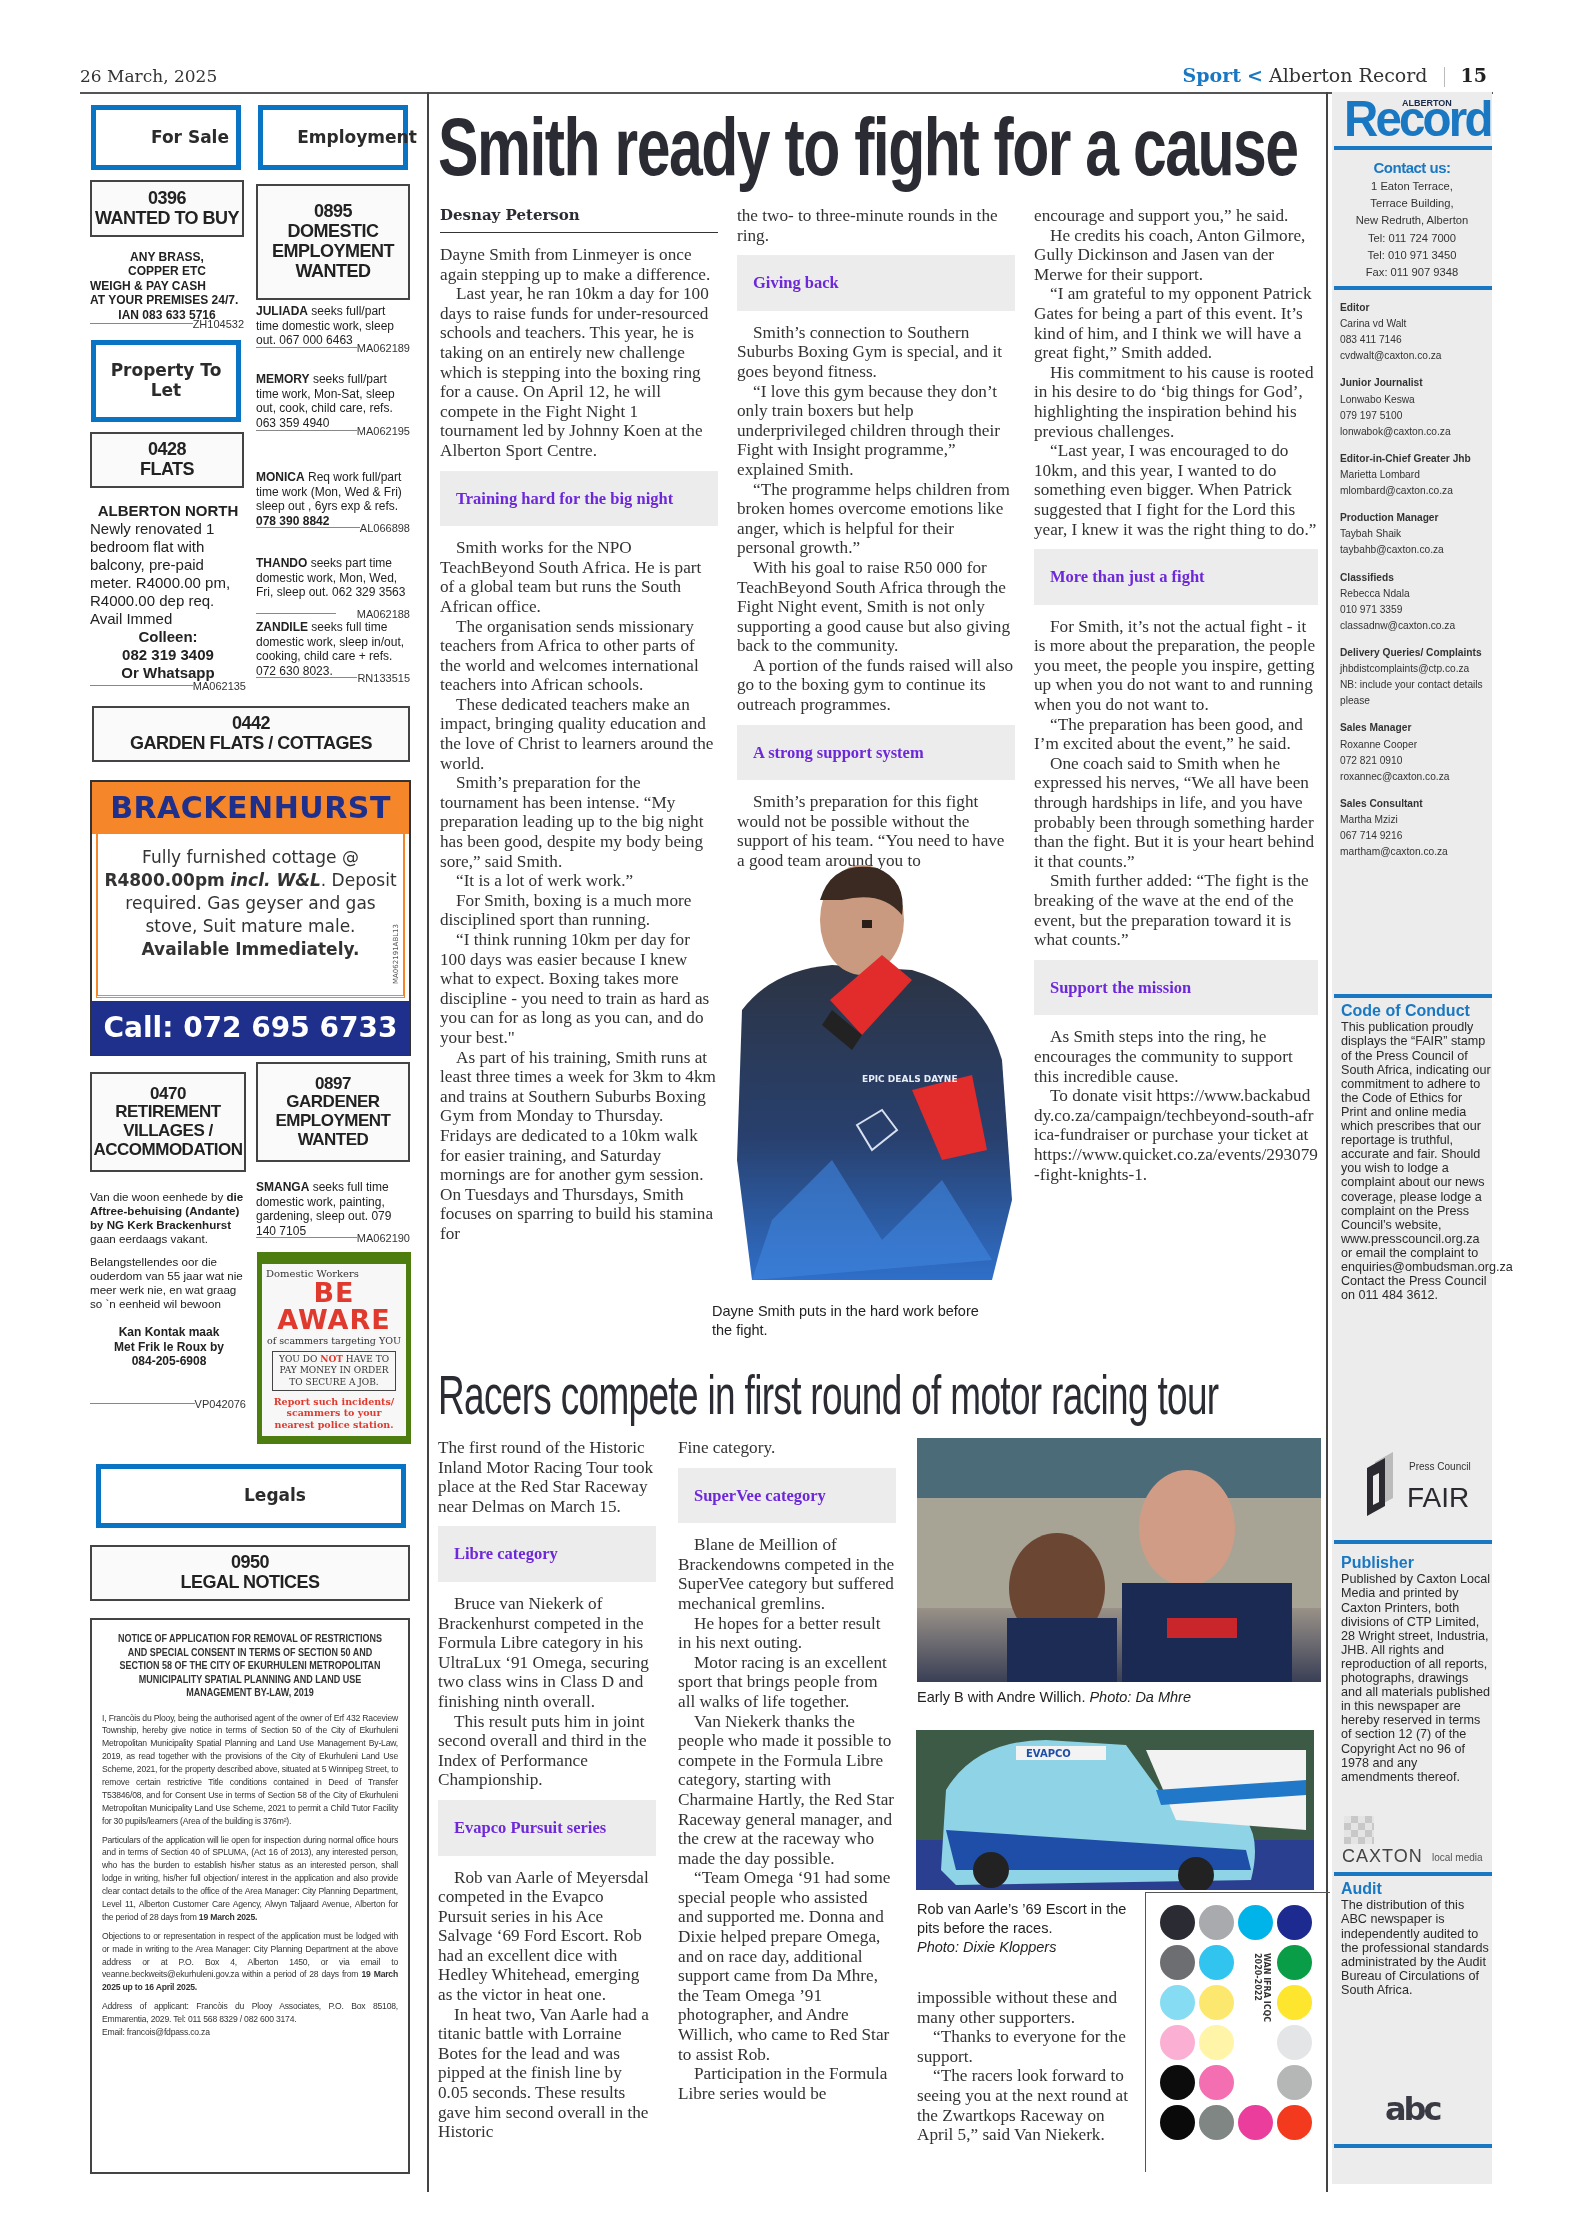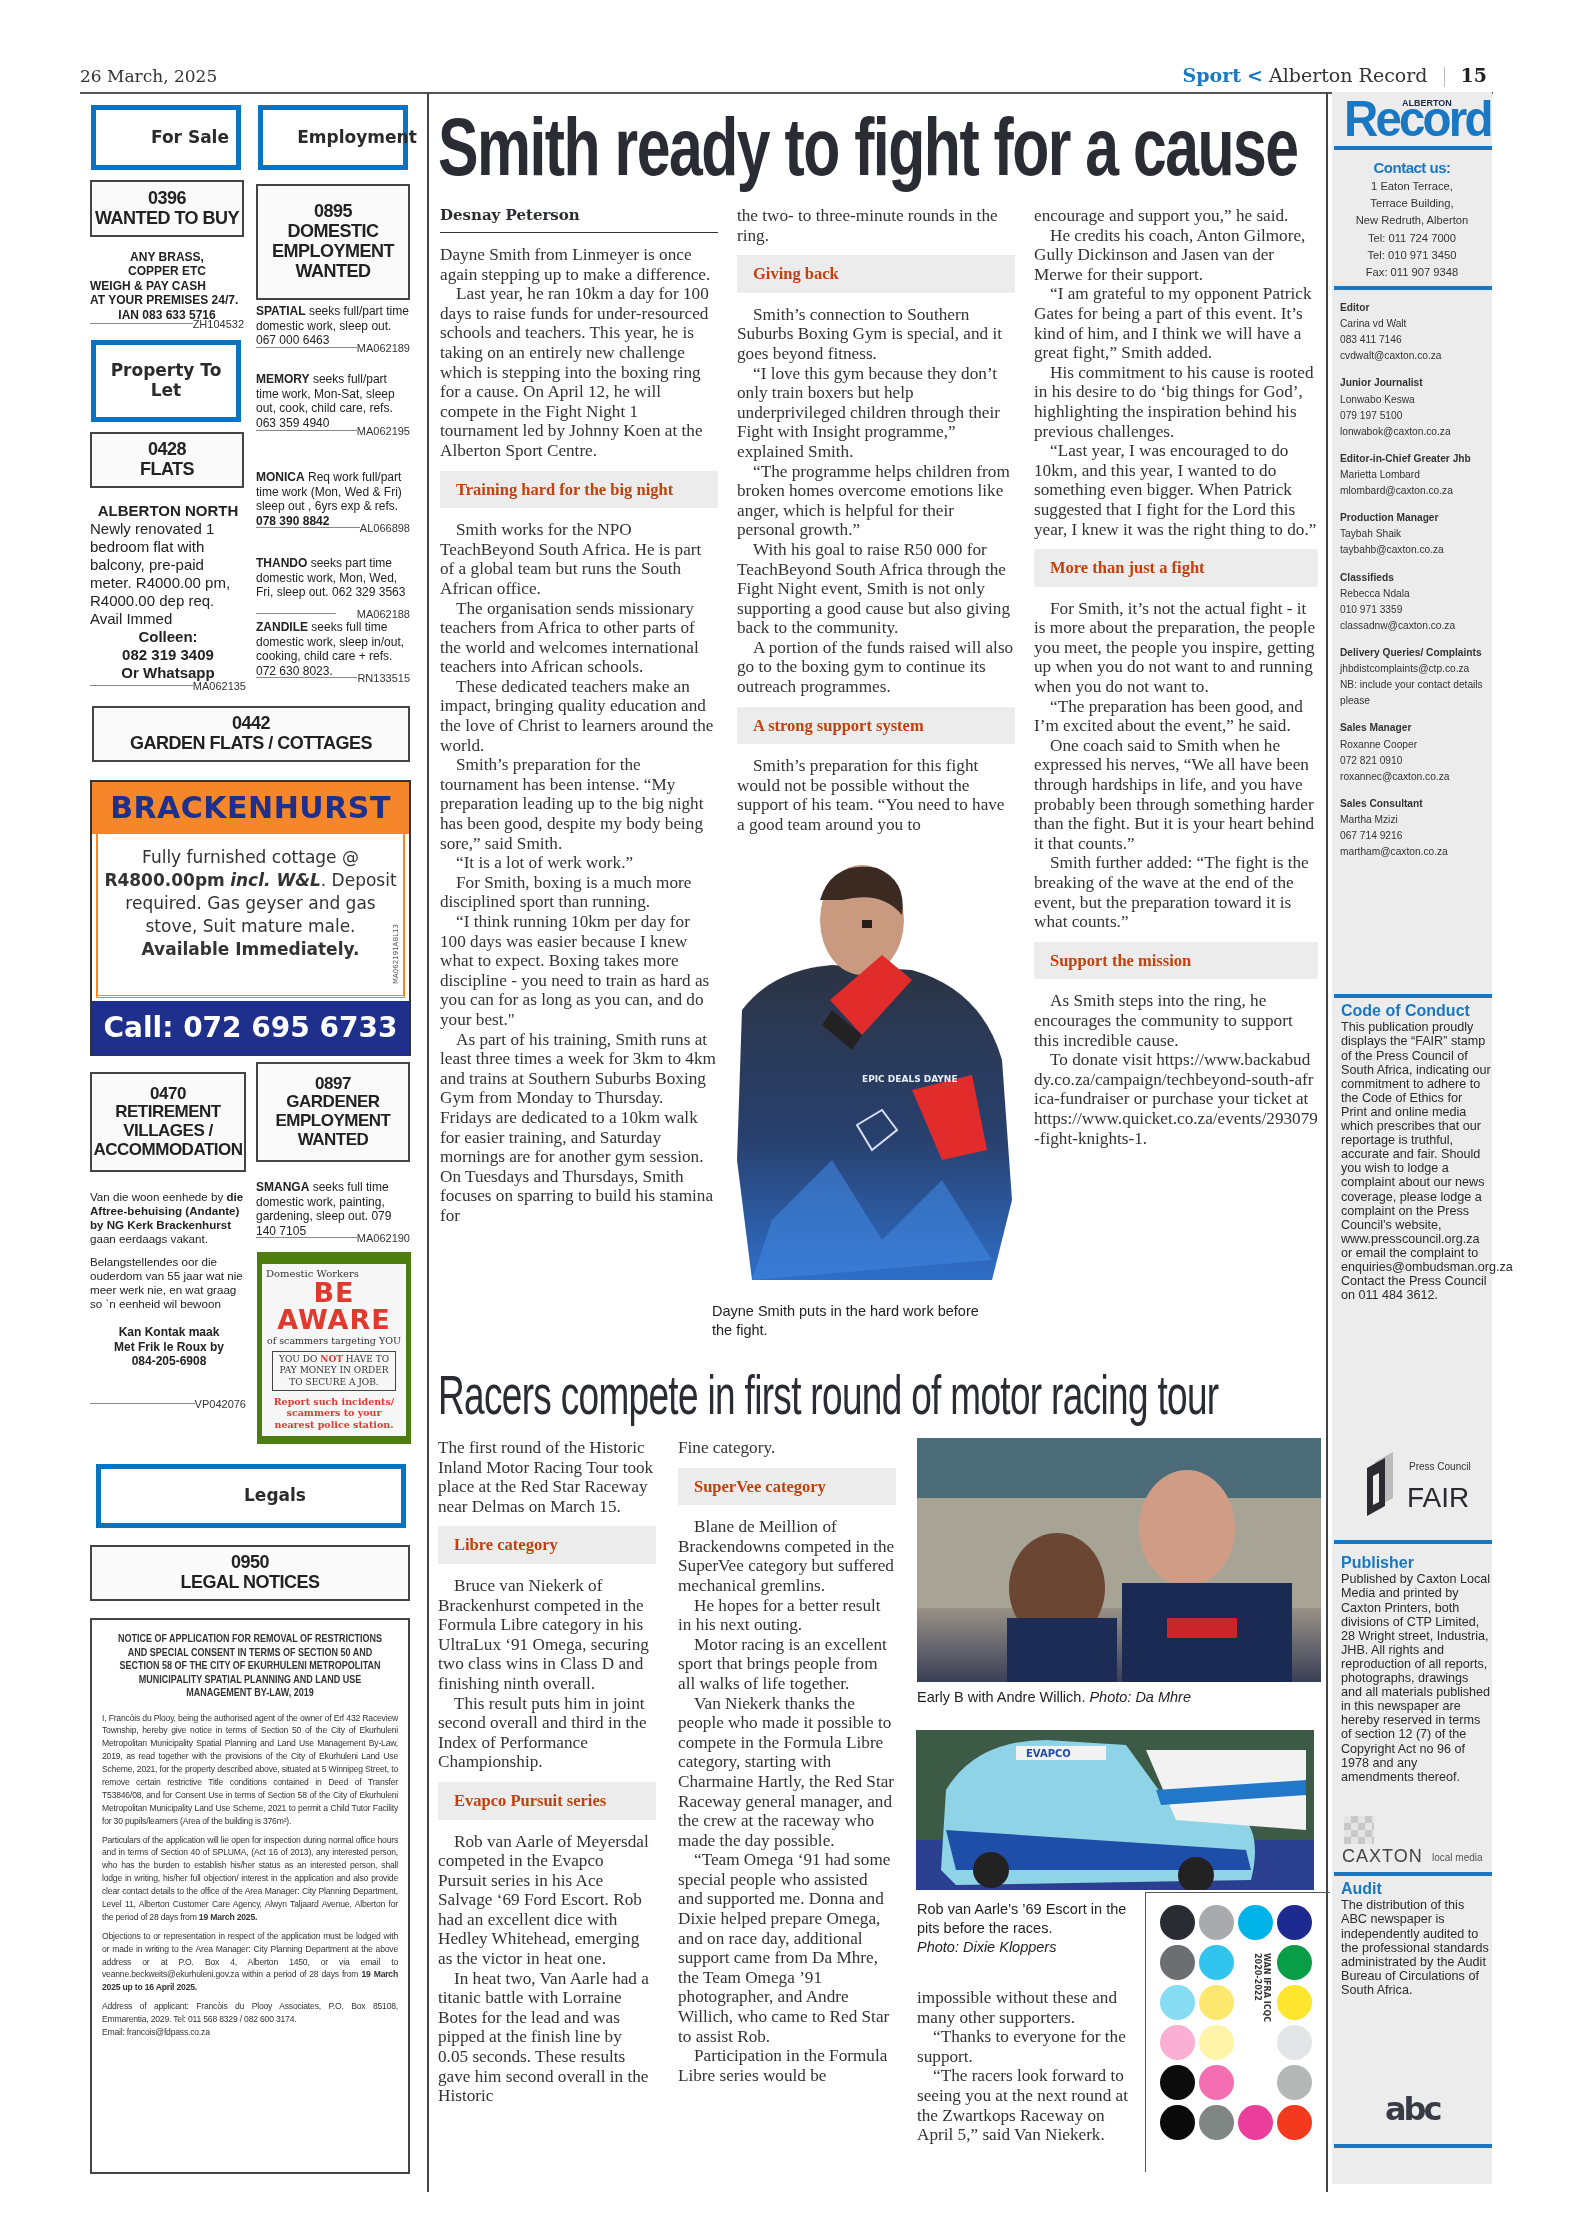--- a/index.html
+++ b/index.html
@@ -53,21 +53,21 @@
   .legal p { font-size: 8.6px; line-height: 1.5; text-align: justify; margin-bottom: 6px; letter-spacing:-0.2px; }
 
   
   .headline { font-family: "Liberation Sans", sans-serif; font-weight: bold; color:#2a2b33; letter-spacing:-2px; transform-origin:left top; white-space:nowrap; }
   .h1 { left: 438px; top: 100px; font-size: 82px; transform: scaleX(0.74); }
   .h2 { left: 438px; top: 1362px; font-size: 56px; font-weight: normal; transform: scaleX(0.66); letter-spacing:-1px;}
   .byline { left: 440px; top: 206px; width: 278px; font-family:"DejaVu Serif", serif; font-weight:bold; font-size:15px; color:#2a2b33; border-bottom:1.5px solid #333; padding-bottom:8px; }
   .col { font-family: "Liberation Serif", serif; font-size: 17.2px; line-height: 19.6px; color:#333; }
   .col p { text-indent: 16px; }
   .col p.noind { text-indent: 0; }
-  .sub { background:#ececec; font-family:"Liberation Serif", serif; font-weight:bold; font-size:16.5px; color:#c2410c; padding: 9px 16px; margin: 10px 0 12px 0; }
+  .sub { background:#ececec; font-family:"Liberation Serif", serif; font-weight:bold; font-size:16.5px; color:#6d28d9; padding: 18px 16px; margin: 10px 0 12px 0; }
   .caption { font-family: "Liberation Sans", sans-serif; font-size: 14.5px; color:#222; line-height:1.3; }
   .caption i { font-style: italic; }
 
   .photo-boxer { left: 712px; top: 860px; width: 300px; height: 470px; }
   .photo-race1 { left: 917px; top: 1438px; width: 404px; height: 244px; background: linear-gradient(180deg,#6a8fa8 0%,#9fb2bb 30%,#c7b9a0 55%,#3a3f56 100%); overflow:hidden; }
   .photo-race2 { left: 916px; top: 1730px; width: 398px; height: 160px; background:#2f5f3c; overflow:hidden; }
 
   .colorbar { left: 1145px; top: 1892px; width: 185px; height: 280px; border-left:1.5px solid #555; border-top:1.5px solid #555; }
   .dot { position:absolute; width:35px; height:35px; border-radius:50%; }
 
@@ -140,21 +140,21 @@
   </div>
 
 <div class="abs head-box" style="left:256px;top:184px;width:154px;height:116px;font-size:18px;">
   <span>0895</span>
   <span>DOMESTIC</span>
   <span>EMPLOYMENT</span>
   <span>WANTED</span>
 </div>
 
 <div class="abs ad" style="left:256px;top:304px;width:154px;font-size:12px;">
-  <b>SPATIAL</b><span> seeks full/part time domestic work, sleep out. 067 000 6463</span>
+  <b>JULIADA</b><span> seeks full/part time domestic work, sleep out. 067 000 6463</span>
 </div>
 <div class="abs ref" style="left:256px;top:342px;width:154px;">
     <span class="rule"></span>
     <span>MA062189</span>
   </div>
 
 <div class="abs ad" style="left:256px;top:372px;width:154px;font-size:12px;">
   <b>MEMORY</b><span> seeks full/part time work, Mon-Sat, sleep out, cook, child care, refs. 063 359 4940</span>
 </div>
 <div class="abs ref" style="left:256px;top:425px;width:154px;">

